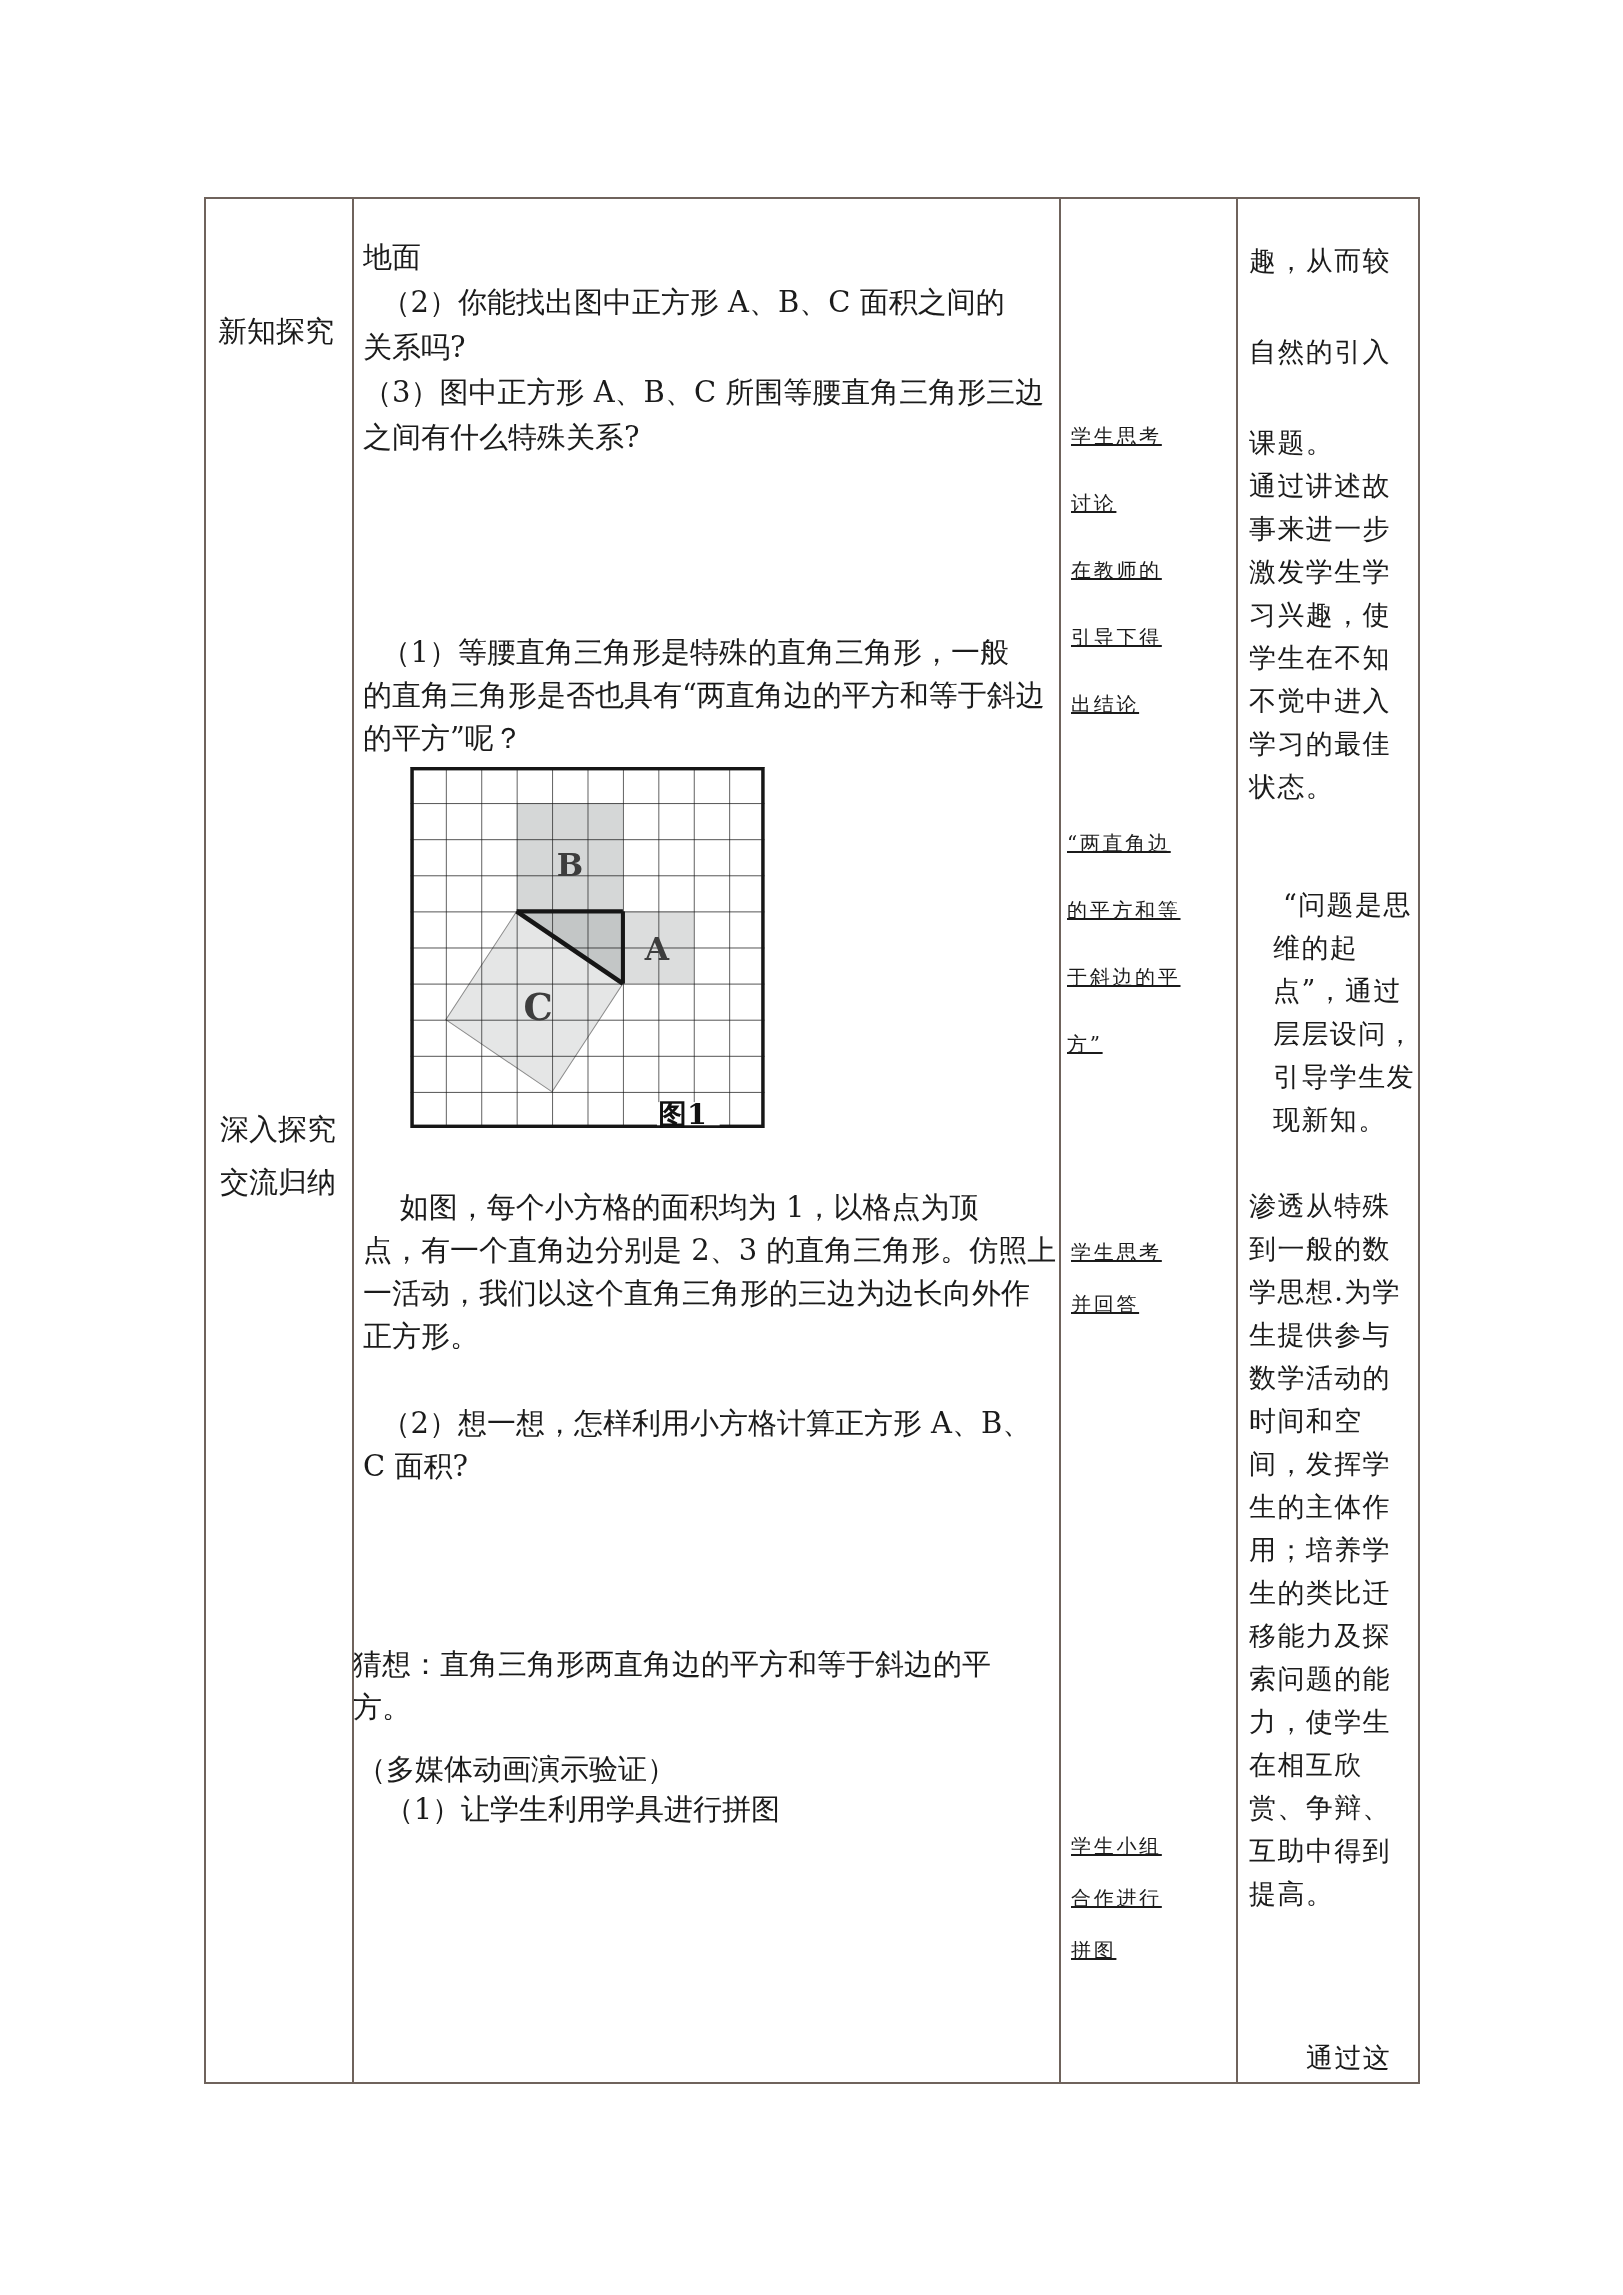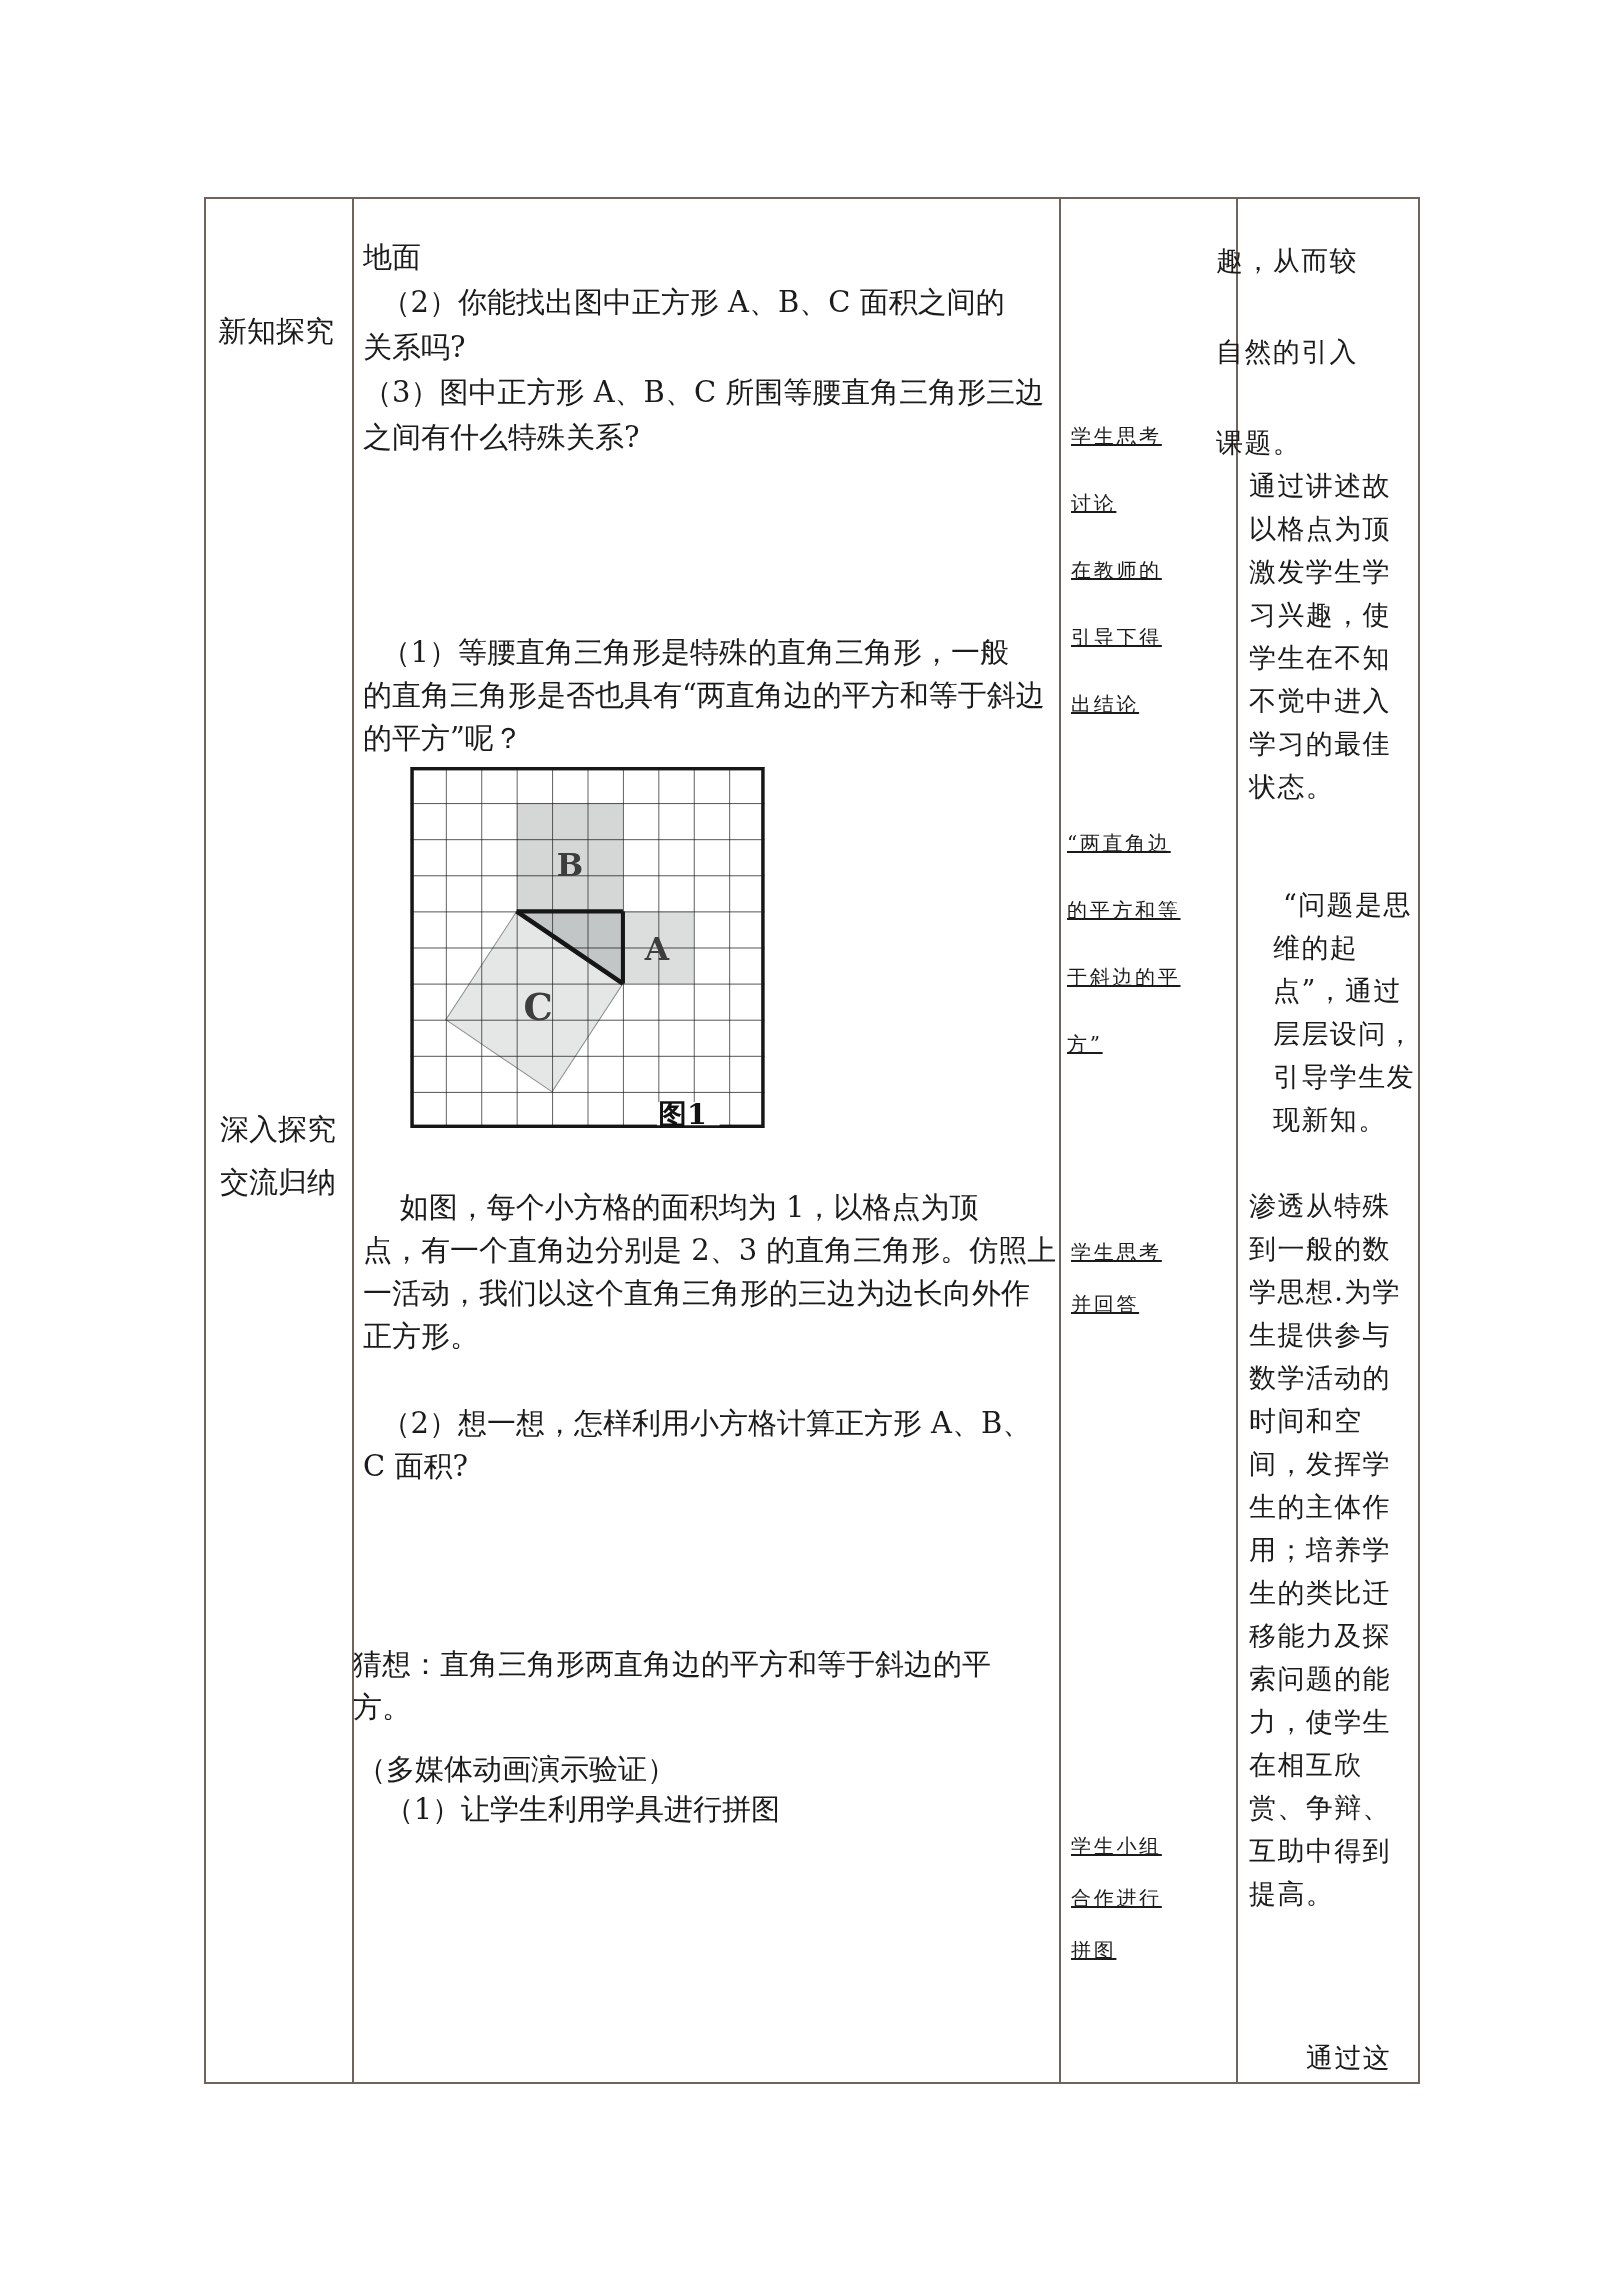--- a/index.html
+++ b/index.html
@@ -104,25 +104,25 @@
   <div class="t c3 lh98" style="left:1067px;top:810px;">“两直角边
 的平方和等
 于斜边的平
 方”</div>
   <div class="t c3 lh77" style="left:1071px;top:1226px;">学生思考
 并回答</div>
   <div class="t c3 lh77" style="left:1071px;top:1820px;">学生小组
 合作进行
 拼图</div>
 
-  <div class="t c4 lh133" style="left:1216px;top:215px;">趣，从而较
+  <div class="t c4 lh133" style="left:1249px;top:215px;">趣，从而较
 自然的引入
 课题。</div>
   <div class="t c4" style="left:1249px;top:464px;">通过讲述故
-以格点为顶
+事来进一步
 激发学生学
 习兴趣，使
 学生在不知
 不觉中进入
 学习的最佳
 状态。</div>
   <div class="t c4" style="left:1245px;top:883px;margin-left:28px;"> “问题是思
 维的起
 点”，通过
 层层设问，

